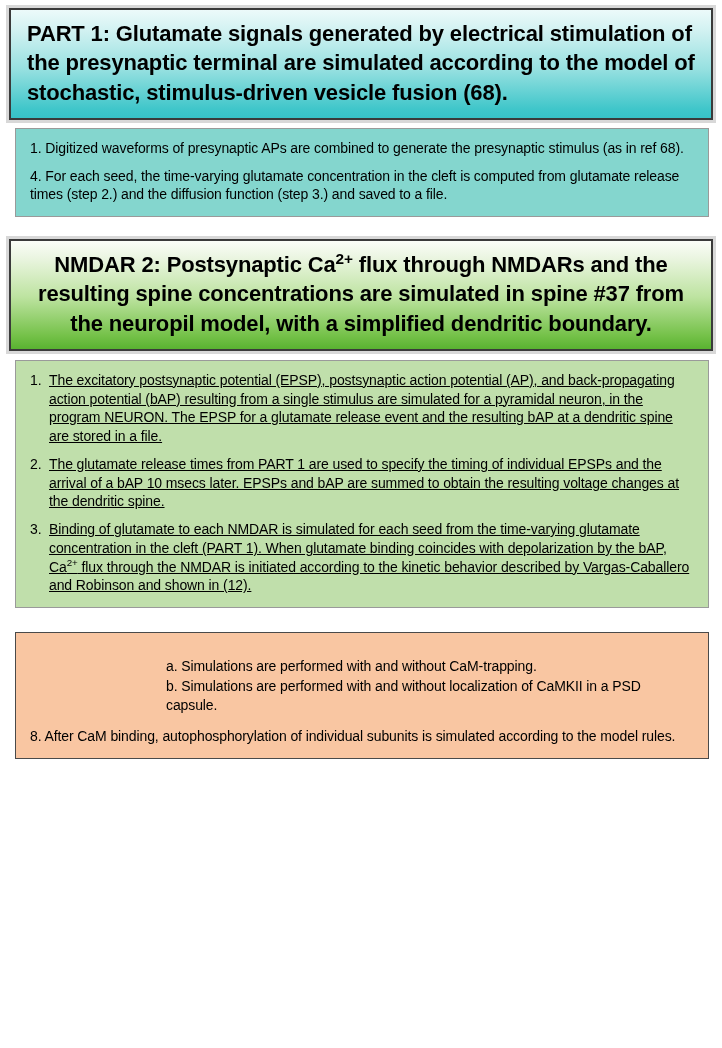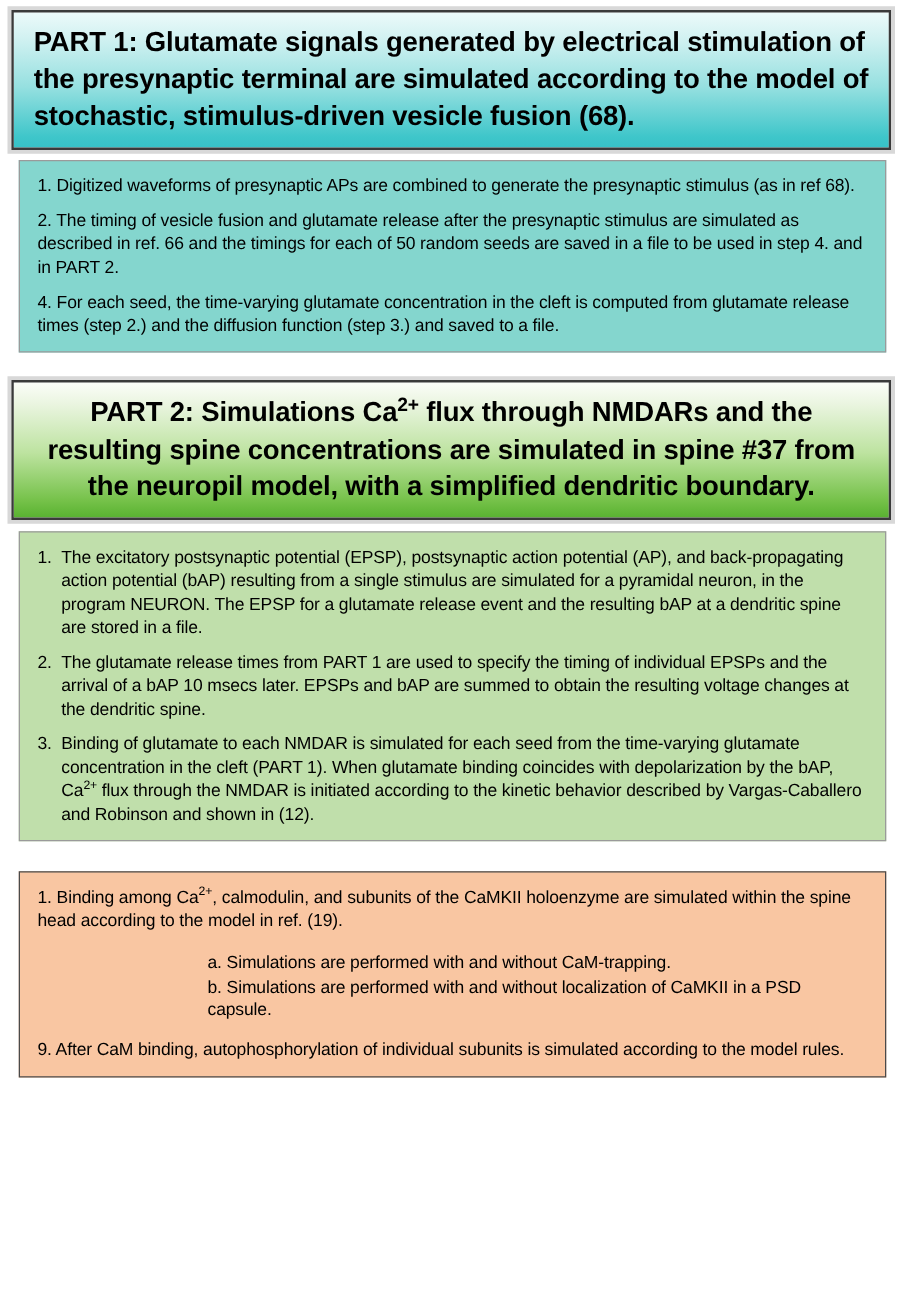--- a/index.html
+++ b/index.html
@@ -68,21 +68,21 @@
   .step:last-child { margin-bottom: 0; }
 
   
   .step-hang {
     display: flex;
     align-items: flex-start;
     margin: 0 0 9px 0;
   }
   .step-hang:last-child { margin-bottom: 0; }
   .step-hang .num { flex: 0 0 auto; width: 19px; }
-  .step-hang .txt { flex: 1 1 auto; }
+  .step-hang .txt { flex: 1 1 auto; text-decoration: underline; }
 
   
   .substep {
     margin: 0 0 1px 0;
     padding-left: 112px;
     text-indent: -0px;
   }
   .substep-wrap { margin: 14px 0 13px 0; }
   .substep .cont { display: block; padding-left: 24px; }
 
@@ -102,55 +102,53 @@
 <body>
 
 <div class="page">
 
   <div class="section" id="section-1">
     <div class="banner banner-teal left">
       <span>PART 1: Glutamate signals generated by electrical stimulation of the presynaptic terminal are simulated according to the model of stochastic, stimulus-driven vesicle fusion (68).</span>
     </div>
     <div class="bodybox body-teal">
       <p class="step">1. Digitized waveforms of presynaptic APs are combined to generate the presynaptic stimulus (as in ref 68).</p>
-      <p class="step">2. The timing of vesicle fusion and glutamate release after the presynaptic stimulus are simulated as described in ref. 66 and the timings for each of 50 random seeds are saved in a file to be used in step 4. and in PART 2.</p>
       <p class="step">4. For each seed, the time-varying glutamate concentration in the cleft is computed from glutamate release times (step 2.) and the diffusion function (step 3.) and saved to a file.</p>
     </div>
   </div>
 
   <div class="section" id="section-2">
     <div class="banner banner-green center">
-      <span>PART 2: Simulations Ca</span><sup>2+</sup><span> flux through NMDARs and the resulting spine concentrations are simulated in spine #37 from the neuropil model, with a simplified dendritic boundary.</span>
+      <span>NMDAR 2: Postsynaptic Ca</span><sup>2+</sup><span> flux through NMDARs and the resulting spine concentrations are simulated in spine #37 from the neuropil model, with a simplified dendritic boundary.</span>
     </div>
     <div class="bodybox body-green">
       <div class="step-hang">
         <span class="num">1.</span>
         <span class="txt">The excitatory postsynaptic potential (EPSP), postsynaptic action potential (AP), and back-propagating action potential (bAP) resulting from a single stimulus are simulated for a pyramidal neuron, in the program NEURON. The EPSP for a glutamate release event and the resulting bAP at a dendritic spine are stored in a file.</span>
       </div>
       <div class="step-hang">
         <span class="num">2.</span>
         <span class="txt">The glutamate release times from PART 1 are used to specify the timing of individual EPSPs and the arrival of a bAP 10 msecs later. EPSPs and bAP are summed to obtain the resulting voltage changes at the dendritic spine.</span>
       </div>
       <div class="step-hang">
         <span class="num">3.</span>
         <span class="txt"><span>Binding of glutamate to each NMDAR is simulated for each seed from the time-varying glutamate concentration in the cleft (PART 1).  When glutamate binding coincides with depolarization by the bAP, Ca</span><sup>2+</sup><span> flux through the NMDAR is initiated according to the kinetic behavior described by Vargas-Caballero and Robinson and shown in (12).</span></span>
       </div>
     </div>
   </div>
 
   <div class="section" id="section-3">
     <div class="bodybox body-orange">
-      <p class="step"><span>1. Binding among Ca</span><sup>2+</sup><span>, calmodulin, and subunits of the CaMKII holoenzyme are simulated within the spine head according to the model in ref. (19).</span></p>
 
       <div class="substep-wrap">
         <p class="substep">
             <span class="cont">a. Simulations are performed with and without CaM-trapping.</span>
           </p>
         <p class="substep">
             <span class="cont">b. Simulations are performed with and without localization of CaMKII in a PSD capsule.</span>
           </p>
       </div>
 
-      <p class="step">9. After CaM binding, autophosphorylation of individual subunits is simulated according to the model rules.</p>
+      <p class="step">8. After CaM binding, autophosphorylation of individual subunits is simulated according to the model rules.</p>
     </div>
   </div>
 
 </div>
 
 </body></html>

